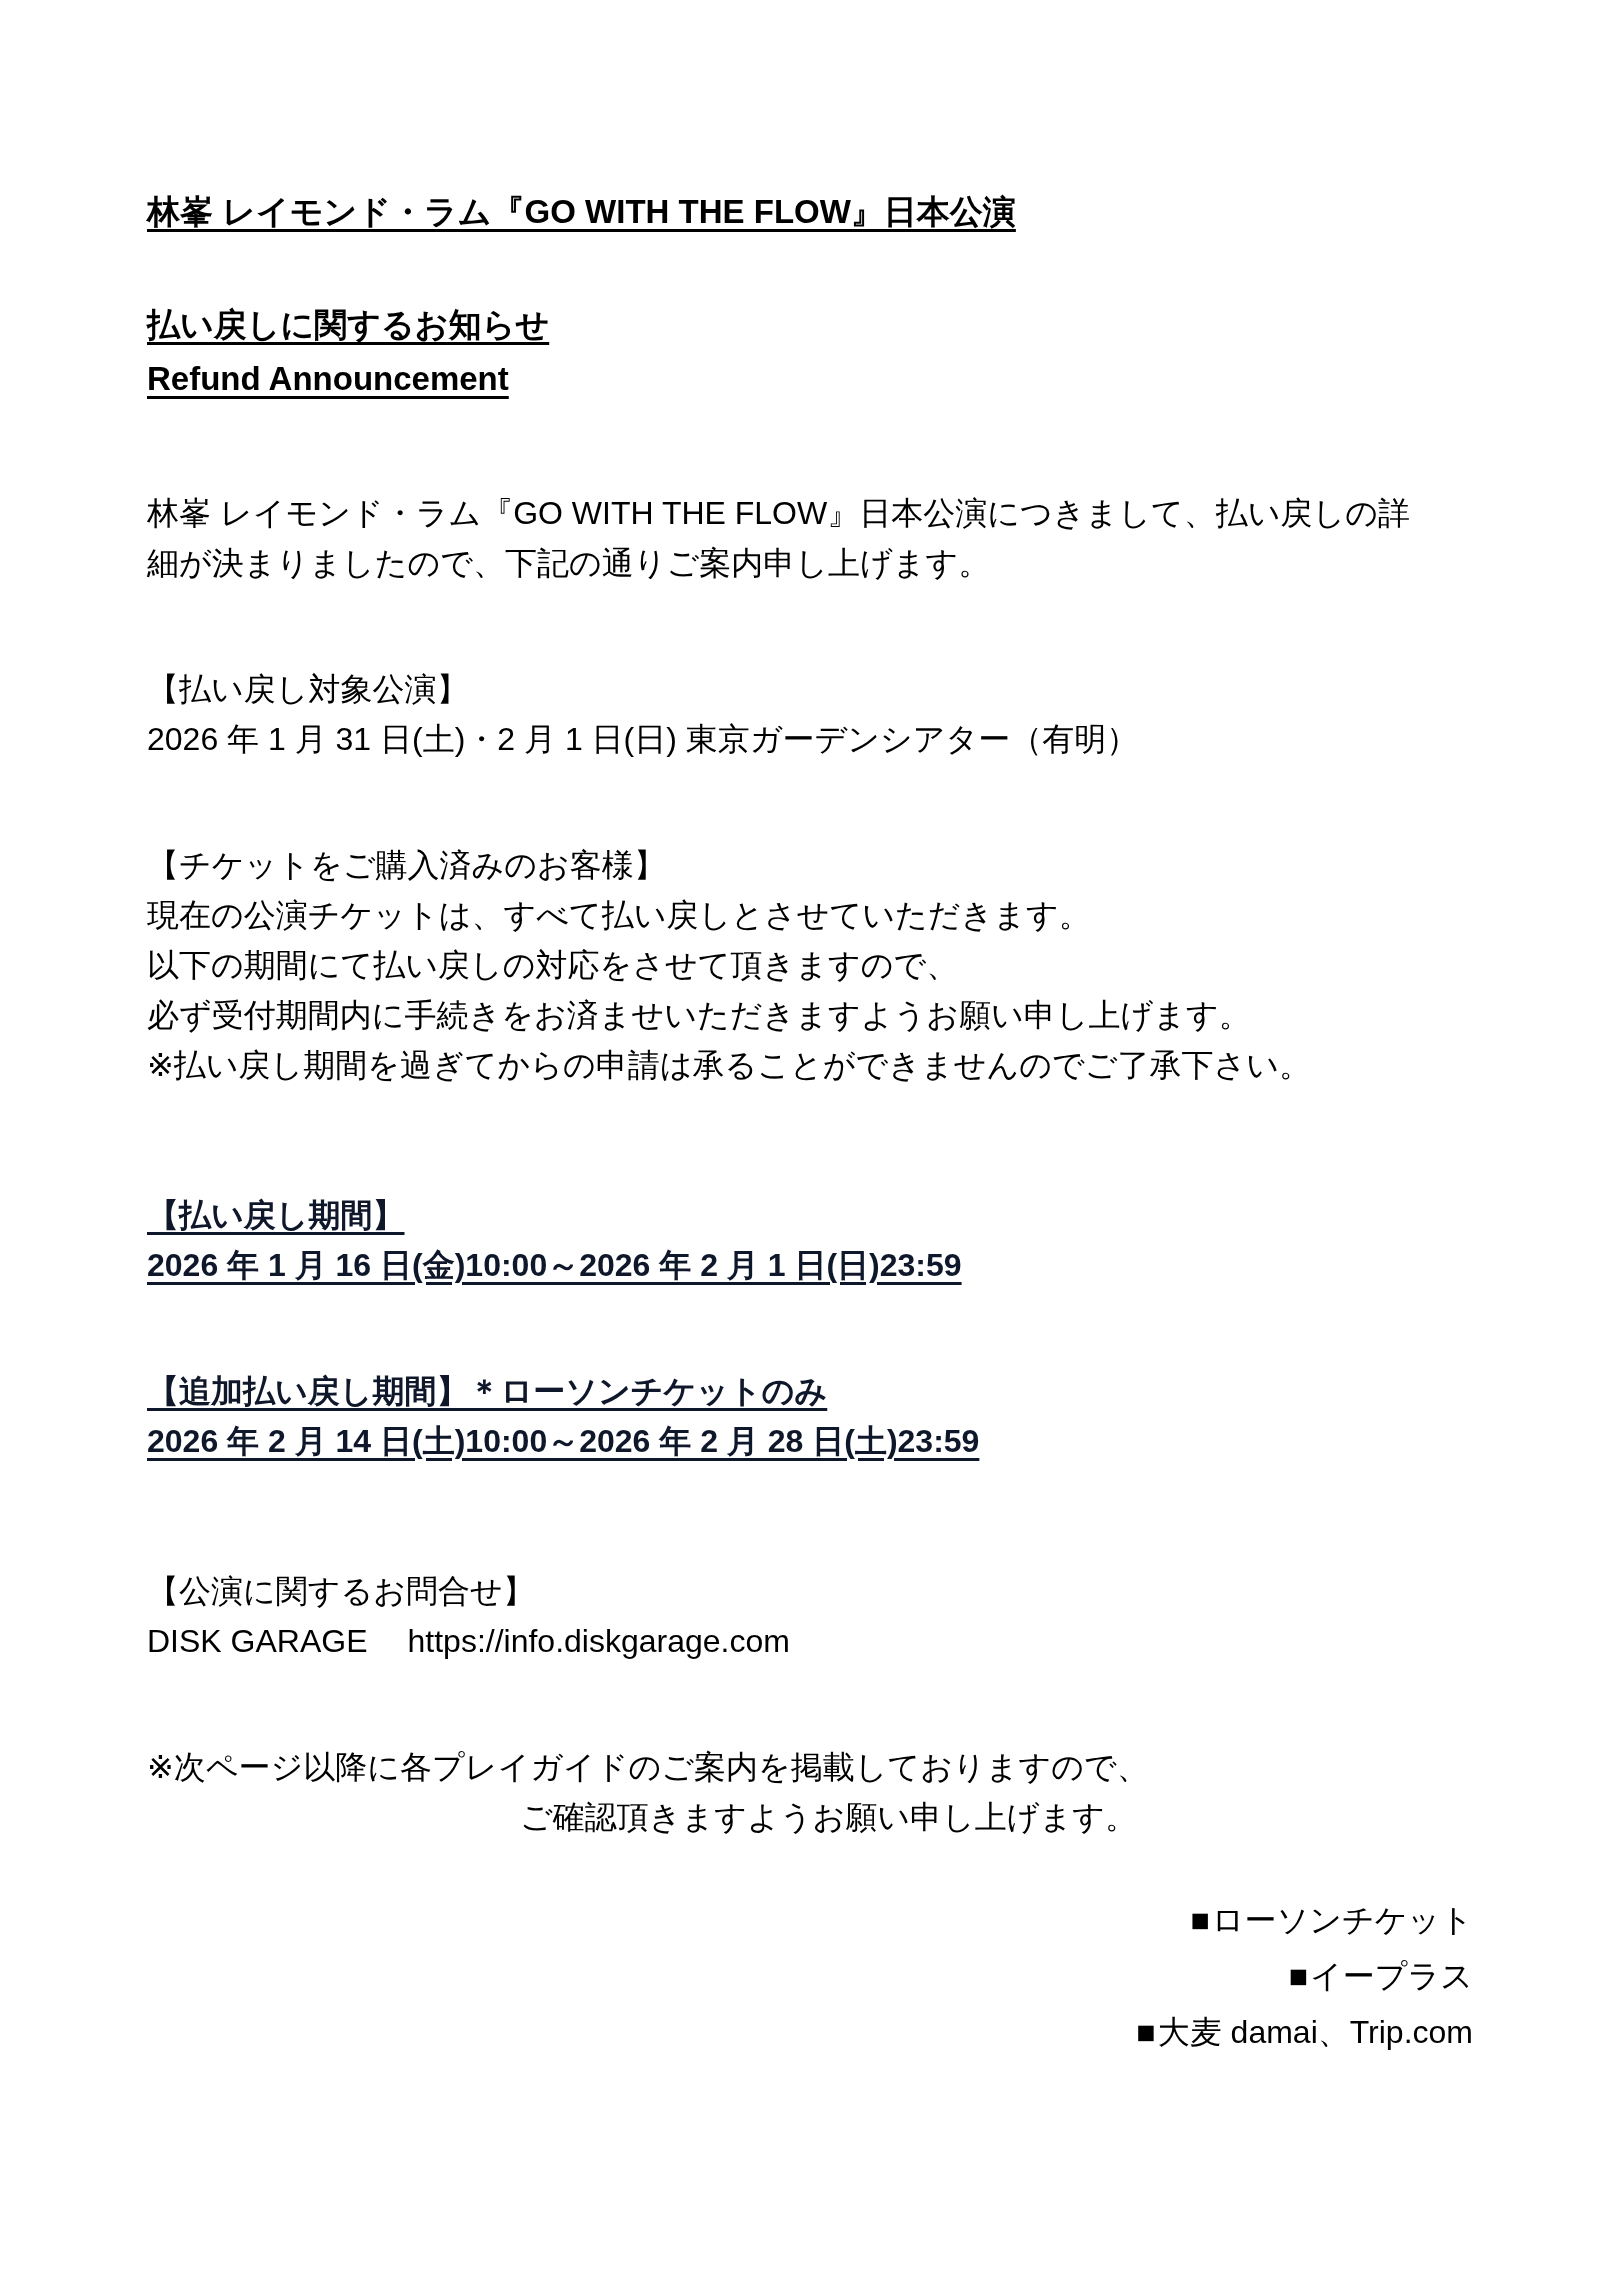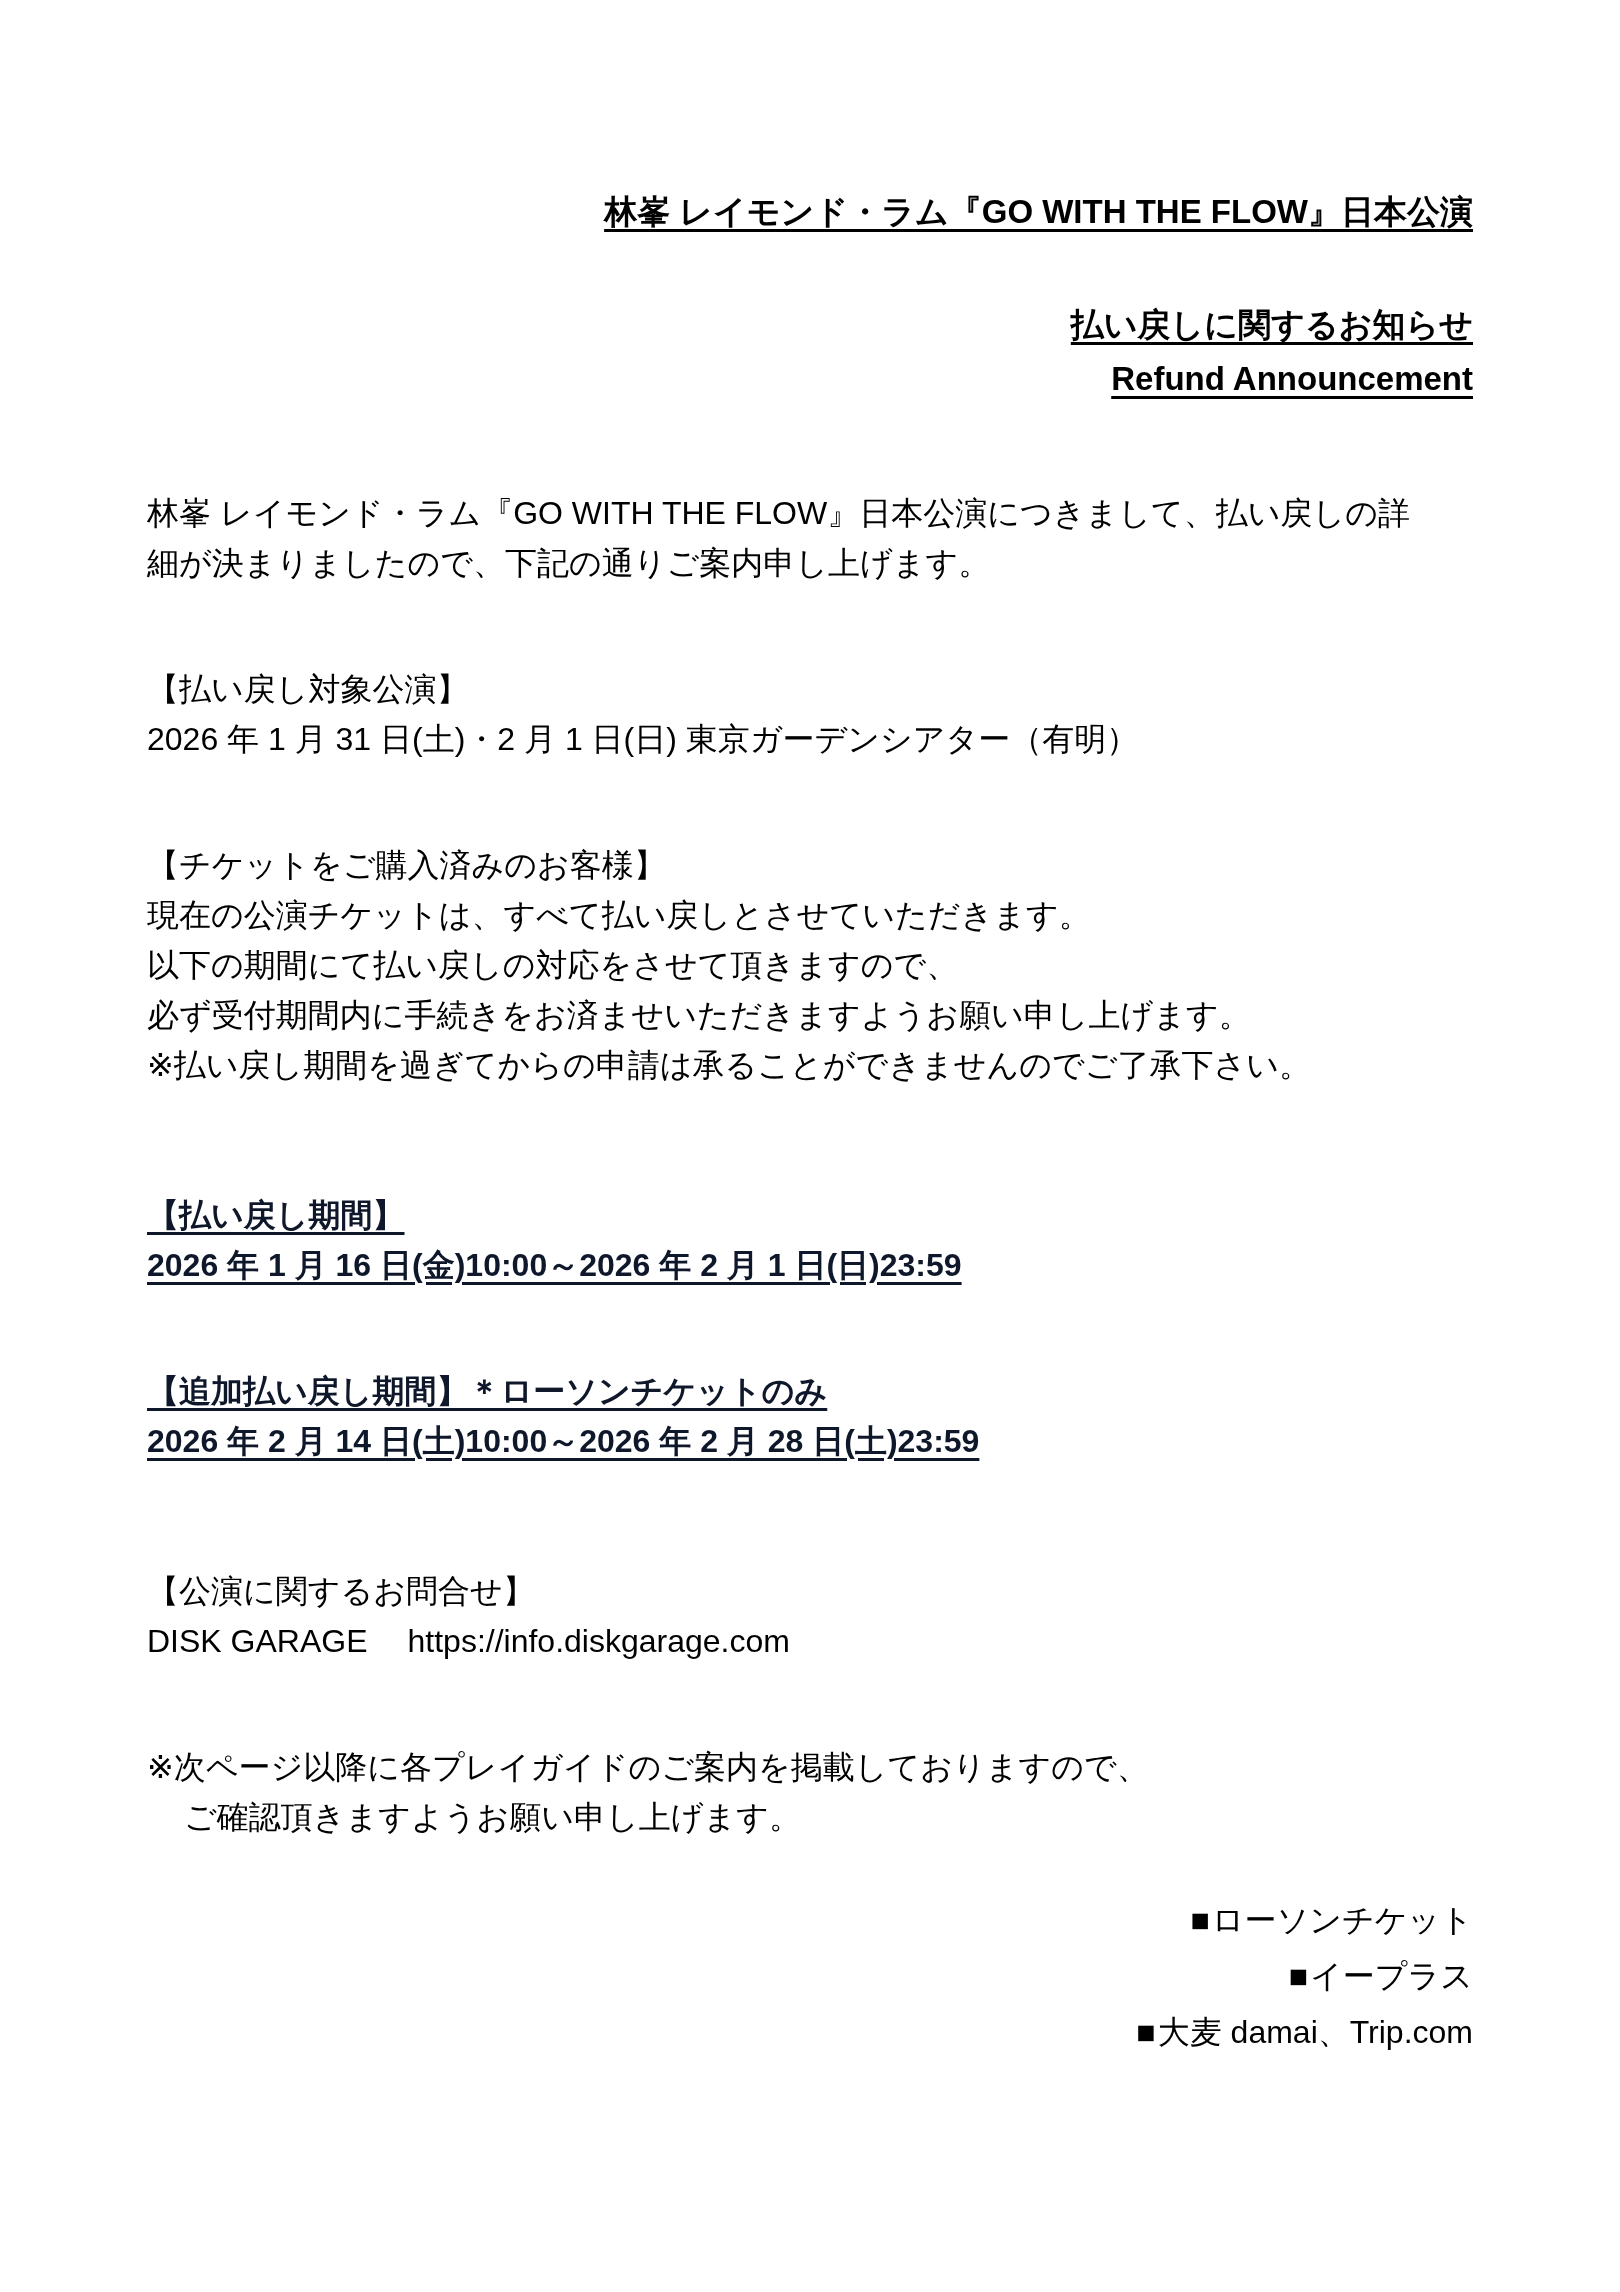--- a/index.html
+++ b/index.html
@@ -9,21 +9,21 @@
     color: #000000;
   }
   .page {
     position: relative;
     width: 1620px;
     height: 2293px;
     background: #ffffff;
     overflow: hidden;
     padding: 186px 147px 0 147px;
   }
-  .centered { text-align: right; }
+  .centered { text-align: left; }
   .u {
     text-decoration: underline;
     text-underline-offset: 5.9px;
     text-decoration-thickness: 2.5px;
   }
   .doc-title {
     font-size: 33px;
     font-weight: bold;
     line-height: 51px;
   }
@@ -34,21 +34,21 @@
   .body-text { font-size: 32px; }
   .line { line-height: 50px; white-space: nowrap; }
   .intro { margin-top: 82px; }
   .blk-1 { margin-top: 76px; }   
   .blk-2 { margin-top: 100px; }  
   .red {
     color: #0f172a;
     font-weight: bold;
   }
   .red .u { text-decoration-thickness: 2.9px; }
-  .indent-1 { padding-left: 37px; }
+  .indent-1 { padding-left: 37px; text-align: center; }
   .wide-gap { display: inline-block; width: 40px; }
   .list { margin-top: 50px; padding-left: 35px; }
   .list .line { line-height: 56px; text-align: right; }
   .bullet { margin-right: 2px; }
 </style>
 </head>
 <body>
 
 <div class="page">
 

